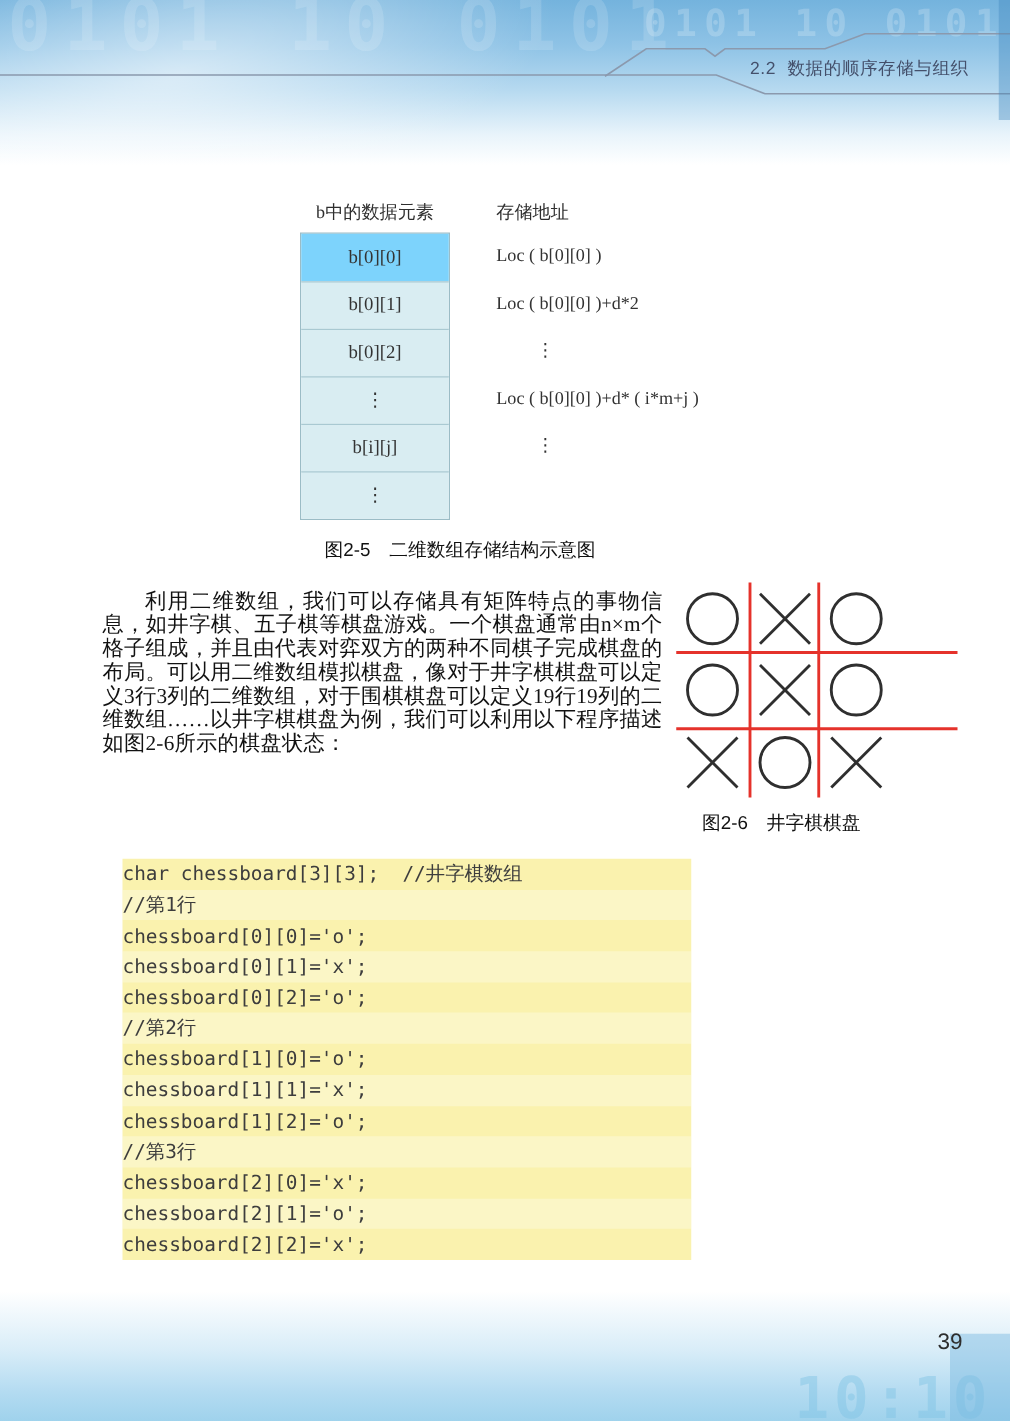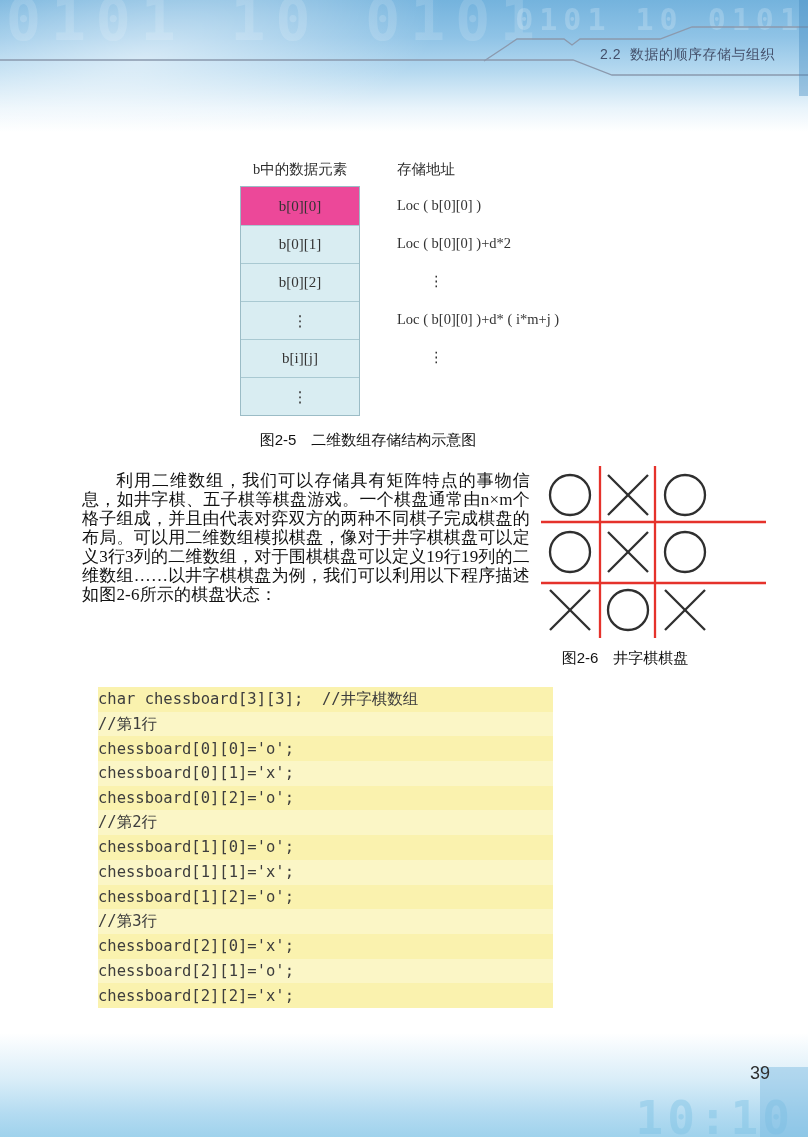--- a/index.html
+++ b/index.html
@@ -124,21 +124,21 @@
     <div class="section-heading">
       <span>2.2</span>
       <span>数据的顺序存储与组织</span>
     </div>
   </div>
 
   <div class="fig25">
     <div class="f25-h1">b中的数据元素</div>
     <div class="f25-h2">存储地址</div>
     <div class="vtable" style="border-color: rgb(155, 188, 198);">
-        <div class="vcell" style="background: #ec4899;">b[0][0]</div>
+        <div class="vcell" style="background: #7dd3fc;">b[0][0]</div>
         <div class="vcell" style="background: rgb(217, 237, 242);">b[0][1]</div>
         <div class="vcell" style="background: rgb(217, 237, 242);">b[0][2]</div>
         <div class="vcell" style="background: rgb(217, 237, 242);">⋮</div>
         <div class="vcell" style="background: rgb(217, 237, 242);">b[i][j]</div>
         <div class="vcell" style="background: rgb(217, 237, 242);">⋮</div>
       </div>
     <div class="addr-col">
         <div class="vaddr">Loc ( b[0][0] )</div>
         <div class="vaddr">Loc ( b[0][0] )+d*2</div>
         <div class="vaddr dots">⋮</div>

